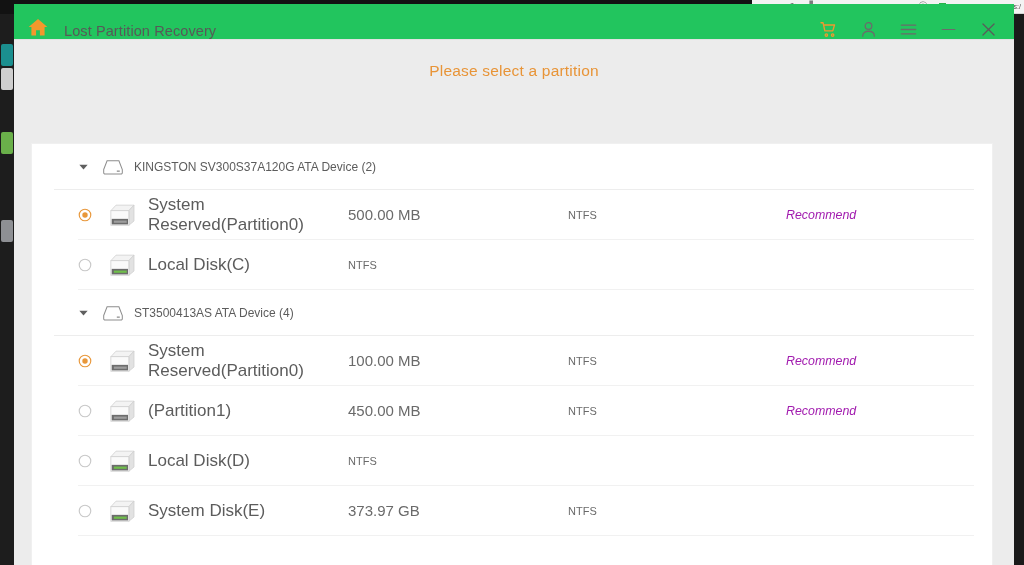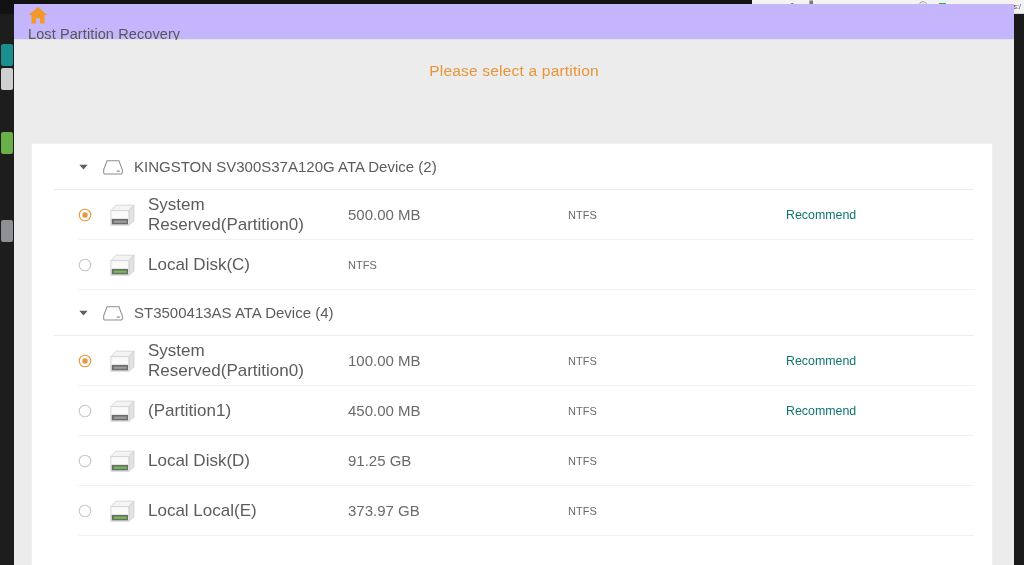--- a/index.html
+++ b/index.html
@@ -43,23 +43,23 @@
     position: absolute; left: 14px; top: 4px;
     width: 1000px; height: 561px;
     background: #eaeaea;
     overflow: hidden;
   }
 
   
   .titlebar {
     position: relative;
     height: 36px;
-    background: #c4b5fd;
+    background: #22c55e;
     border-bottom: 1px solid #e2e2e2;
-    display: flex; align-items: flex-start; flex-direction: column;
+    display: flex; align-items: flex-end;
   }
   .home-icon { margin-left: 12px; width: 24px; height: 24px;
                display: flex; align-items: center; justify-content: center; }
   .app-title {
     margin-left: 14px;
     font-size: 14.5px; color: #585858; letter-spacing: .1px;
   }
   .tb-actions { margin-left: auto; display: flex; align-items: center; gap: 20px;
                 padding-right: 16px; }
   .tb-btn { width: 20px; height: 20px; display: flex; align-items: center;
@@ -92,36 +92,36 @@
     padding-left: 22px;
     border-bottom: 1px solid #ededed;
     margin: 0 18px 0 22px;
   }
   .caret {
     width: 14px; height: 14px; margin-right: 12px;
     display: flex; align-items: center; justify-content: center;
     cursor: pointer; flex: none;
   }
   .disk-ico { width: 22px; height: 18px; margin-right: 10px; flex: none; }
-  .disk-label { font-size: 15px; color: #5c5c5c; white-space: nowrap; }
+  .disk-label { font-size: 12px; color: #5c5c5c; white-space: nowrap; }
 
   
   .part-row {
     display: flex; align-items: center;
     height: 50px;
     margin-left: 46px; margin-right: 18px;
     border-bottom: 1px solid #f1f1f1;
     cursor: pointer;
   }
   .radio { width: 14px; height: 14px; flex: none; margin-right: 16px; }
   .part-ico { width: 28px; height: 24px; flex: none; margin-right: 12px; }
   .col-name  { width: 200px; font-size: 17px; color: #5c5c5c; }
   .col-size  { width: 220px; font-size: 15px; color: #6a6a6a; }
   .col-fs    { width: 218px; font-size: 11px; color: #6a6a6a; }
-  .col-tag   { font-size: 12.4px; color: #0f766e; }
+  .col-tag   { font-size: 12.4px; color: #a21caf; font-style: italic; }
 </style>
 </head>
 <body>
 
 <div class="bg-browser-band"></div>
 <div class="bg-browser-toolbar">
   <span class="bg-chev">‹</span>
   <span class="bg-chev">›</span>
   <span class="bg-chev">↻</span>
   <span class="bg-chev">▚</span>
@@ -281,36 +281,35 @@
                 <circle cx="8" cy="8" r="6.6" fill="#fff" stroke="#c8c8c8" stroke-width="1.3"></circle>
               </svg></span>
             <span class="part-ico"><svg width="28" height="24" viewBox="0 0 30 28">
                 <polygon points="2,9 8,2.5 29,2.5 23,9" fill="#f3f3f3" stroke="#cfcfcf" stroke-width="0.9"></polygon>
                 <polygon points="23,9 29,2.5 29,21 23,26" fill="#e2e2e2" stroke="#cfcfcf" stroke-width="0.9"></polygon>
                 <rect x="2" y="9" width="21" height="17" fill="#fafafa" stroke="#cfcfcf" stroke-width="0.9"></rect>
                 <rect x="3" y="18.5" width="19" height="6.5" fill="#6c6c6c"></rect>
                 <rect x="5.5" y="20.5" width="15" height="2.6" fill="#6fbf4a"></rect>
               </svg></span>
             <span class="col-name">Local Disk(D)</span>
-            <span class="col-size">91.25 GB</span>
             <span class="col-fs">NTFS</span>
             <span class="col-tag"></span>
           </div>
           <div class="part-row">
             <span class="radio"><svg width="14" height="14" viewBox="0 0 16 16">
                 <circle cx="8" cy="8" r="6.6" fill="#fff" stroke="#c8c8c8" stroke-width="1.3"></circle>
               </svg></span>
             <span class="part-ico"><svg width="28" height="24" viewBox="0 0 30 28">
                 <polygon points="2,9 8,2.5 29,2.5 23,9" fill="#f3f3f3" stroke="#cfcfcf" stroke-width="0.9"></polygon>
                 <polygon points="23,9 29,2.5 29,21 23,26" fill="#e2e2e2" stroke="#cfcfcf" stroke-width="0.9"></polygon>
                 <rect x="2" y="9" width="21" height="17" fill="#fafafa" stroke="#cfcfcf" stroke-width="0.9"></rect>
                 <rect x="3" y="18.5" width="19" height="6.5" fill="#6c6c6c"></rect>
                 <rect x="5.5" y="20.5" width="15" height="2.6" fill="#6fbf4a"></rect>
               </svg></span>
-            <span class="col-name">Local Local(E)</span>
+            <span class="col-name">System Disk(E)</span>
             <span class="col-size">373.97 GB</span>
             <span class="col-fs">NTFS</span>
             <span class="col-tag"></span>
           </div>
         </div>
     </div>
   </div>
 
 </div>
 

